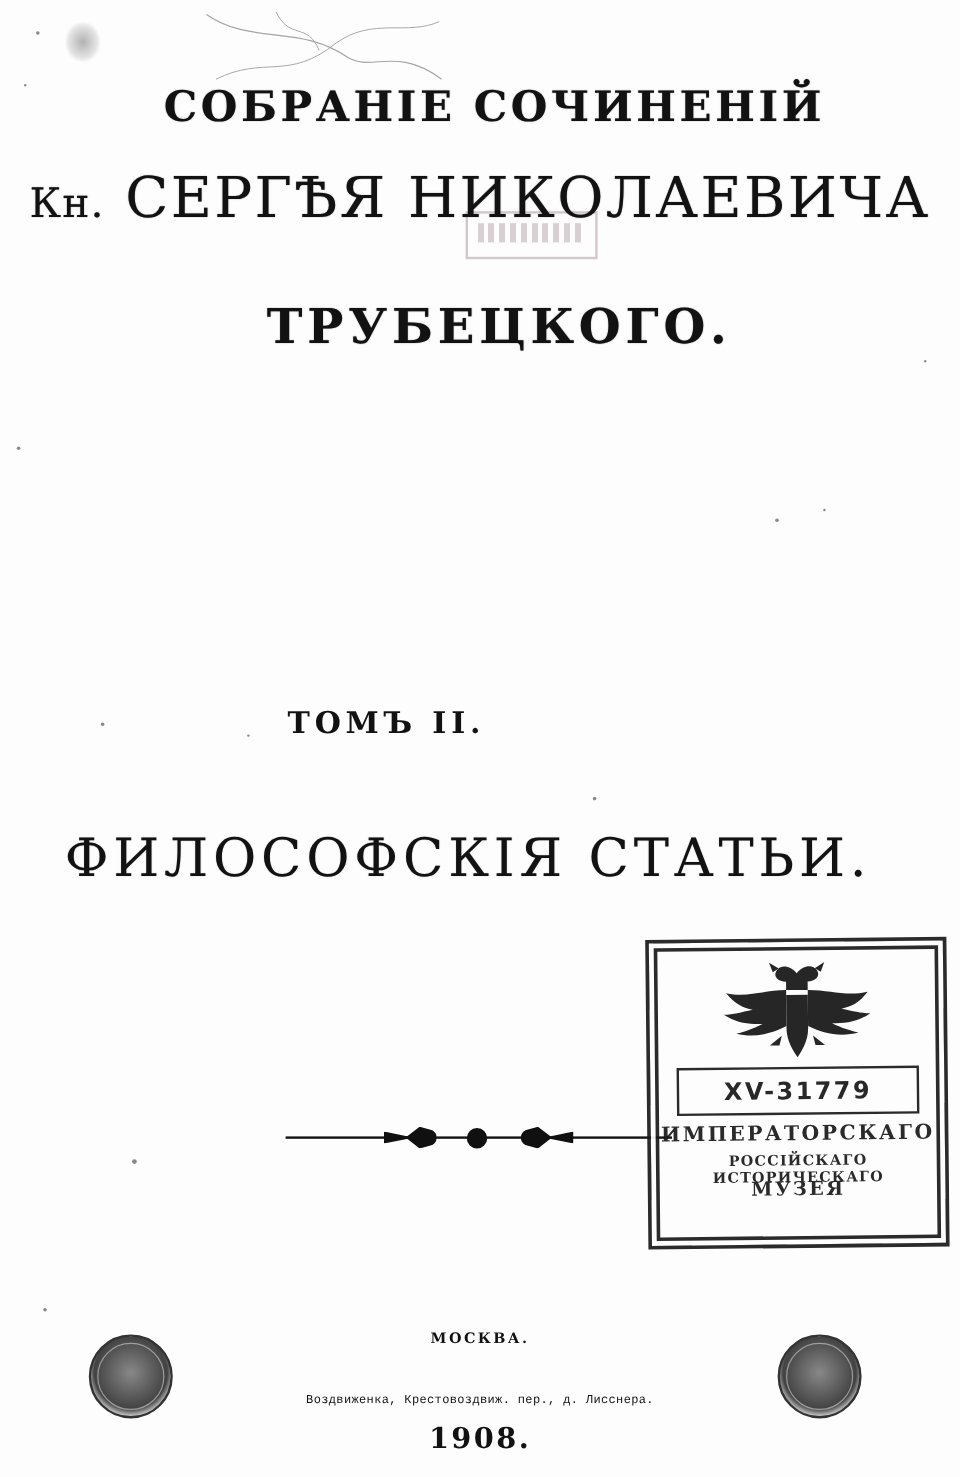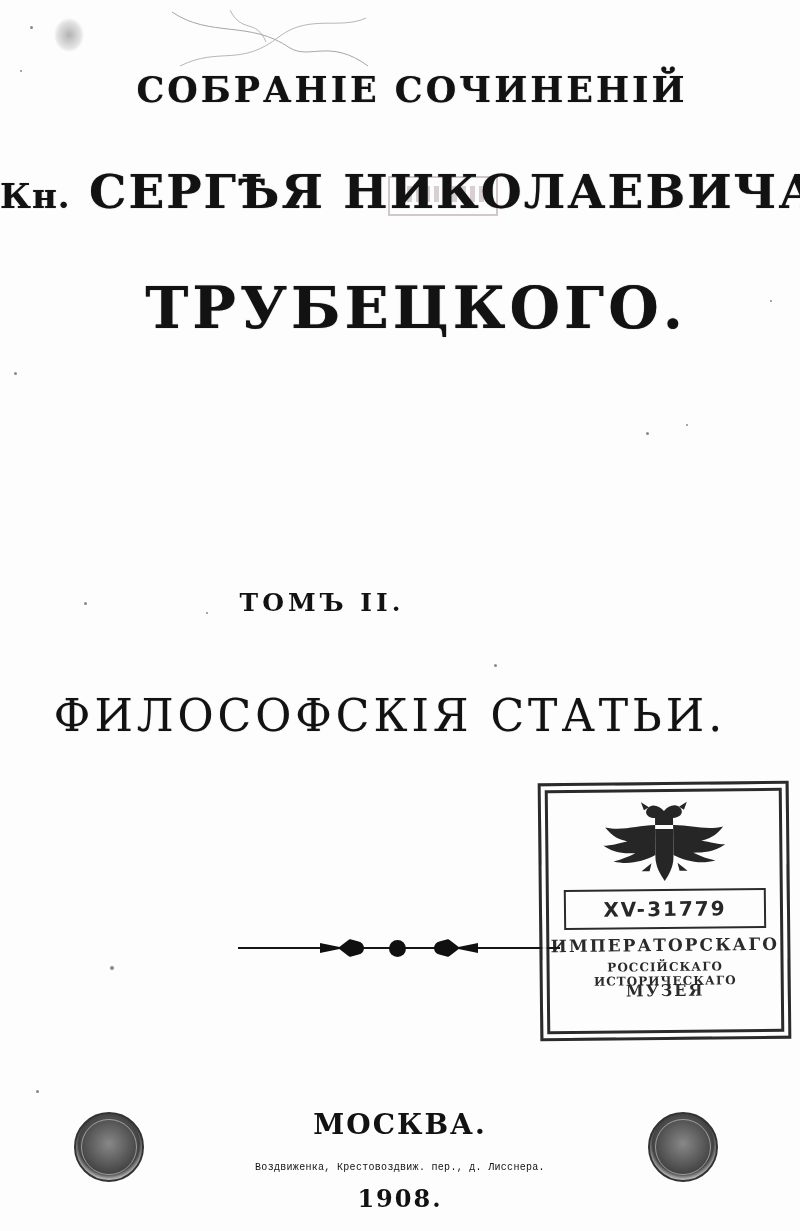--- a/index.html
+++ b/index.html
@@ -38,36 +38,36 @@
     font-weight: 700;
     font-size: 35px;
     letter-spacing: 3px;
     line-height: 1.05;
     white-space: nowrap;
     text-shadow: 0 0 1px rgba(0,0,0,.55);
     padding-left: 24px;
   }
   .line2 {
     font-family: "DejaVu Serif", "Liberation Serif", serif;
-    font-weight: 700;
+    font-weight: 400;
     font-size: 47px;
     letter-spacing: 2px;
     line-height: 1.05;
-    margin-top: 58px;
+    margin-top: 32px;
     white-space: nowrap;
     text-shadow: 0 0 1px rgba(0,0,0,.55);
   }
   .line2 .kn {
     font-size: 34px;
     letter-spacing: 1px;
   }
   .line3 {
     font-family: "DejaVu Serif", "Liberation Serif", serif;
     font-weight: 700;
-    font-size: 58px;
+    font-size: 40px;
     letter-spacing: 4px;
     line-height: 1.05;
     margin-top: 62px;
     white-space: nowrap;
     text-shadow: 0 0 1px rgba(0,0,0,.6);
     margin-left: 32px;
   }
 
   .volume {
     position: absolute;
@@ -214,21 +214,21 @@
   .imprint {
     position: absolute;
     left: 0;
     width: 800px;
     text-align: center;
   }
   .imprint.city {
     top: 1108px;
     font-family: "DejaVu Serif", "Liberation Serif", serif;
     font-weight: 700;
-    font-size: 28px;
+    font-size: 12px;
     letter-spacing: 2px;
   }
   .imprint.printer {
     top: 1134px;
     font-family: "DejaVu Serif", "Liberation Serif", serif;
     font-weight: 700;
     font-size: 20px;
     letter-spacing: 0.5px;
   }
   .imprint.address {

